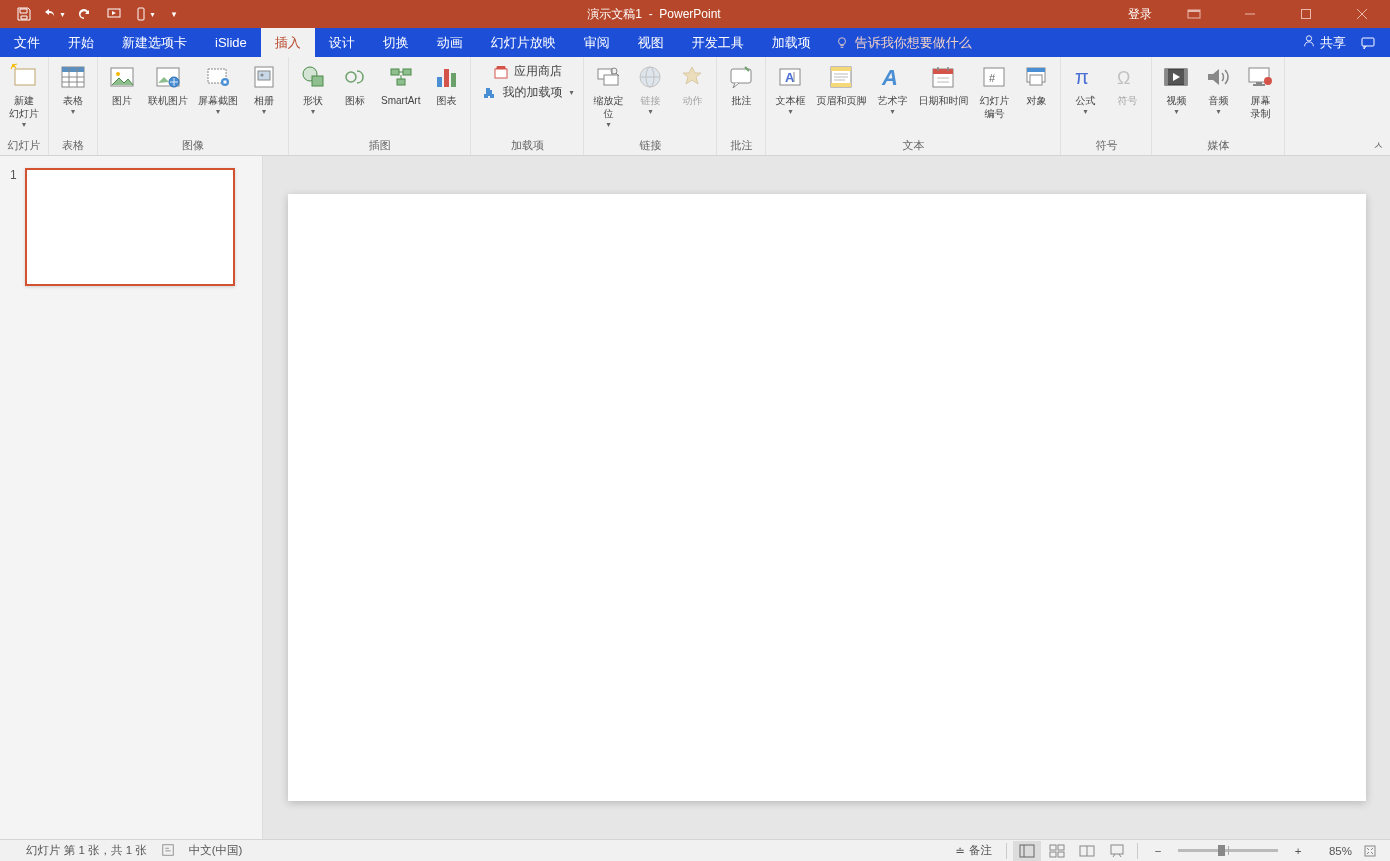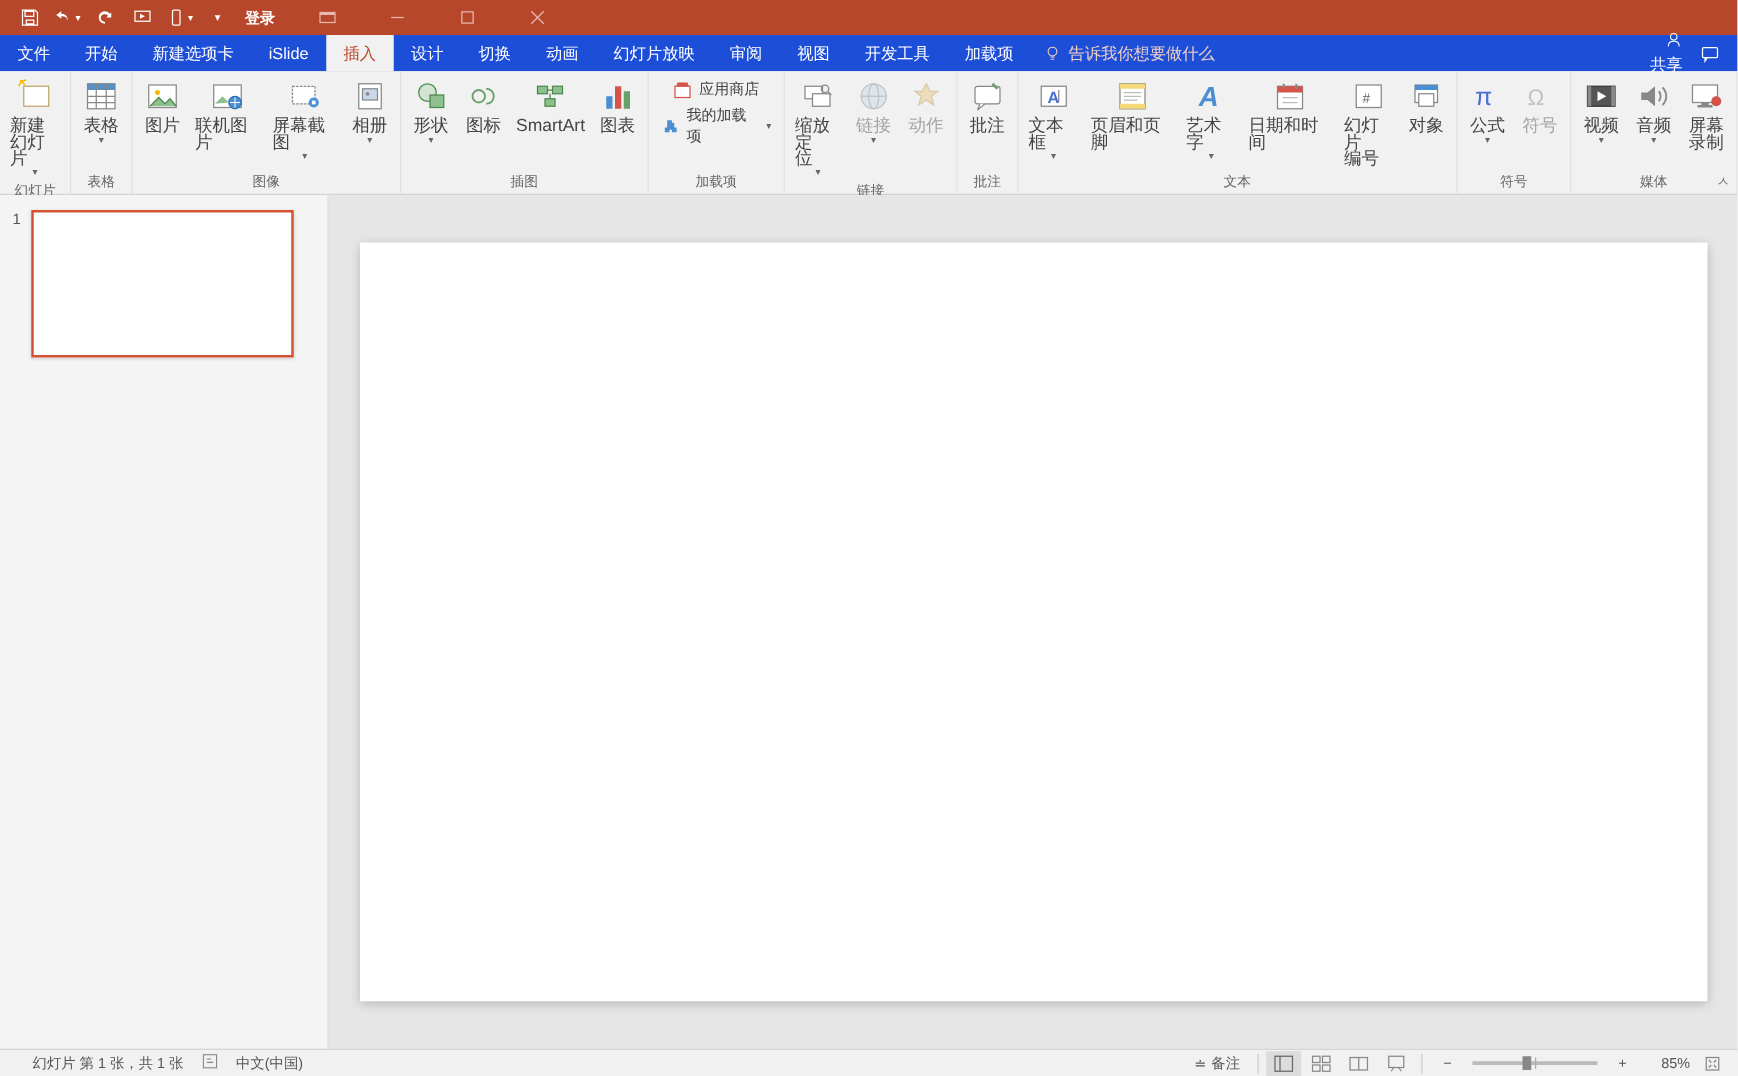--- a/index.html
+++ b/index.html
@@ -5,37 +5,37 @@
 * { margin: 0; padding: 0; box-sizing: border-box; font-family: "Microsoft YaHei", "Segoe UI", sans-serif; }
 body { width: 1390px; height: 861px; background: #e6e6e6; overflow: hidden; position: relative; }
 
 .titlebar { height: 28px; background: #b7472a; display: flex; align-items: center; color: #fff; font-size: 12px; }
 .qat { display: flex; align-items: center; gap: 2px; padding-left: 10px; }
 .qat-btn { width: 28px; height: 22px; display: flex; align-items: center; justify-content: center; color: #fff; cursor: pointer; }
 .qat-btn svg { width: 16px; height: 16px; }
 .title-center { flex: 1; text-align: center; }
 .title-right { display: flex; align-items: center; gap: 12px; padding-right: 6px; }
 .win-btn { width: 44px; height: 28px; display: flex; align-items: center; justify-content: center; color: #e8b8ac; }
-.login-btn { color: #fff; padding: 0 8px; font-weight: bold; }
+.login-btn { color: #fff; padding: 0 8px; }
 
 .menubar { height: 29px; background: #1d4ed8; display: flex; align-items: stretch; color: #fff; font-size: 13px; }
 .menu-tab { padding: 0 14px; display: flex; align-items: center; cursor: pointer; }
 .menu-tab.active { background: #f1f1f1; color: #b7472a; }
 .menu-spacer { flex: 1; }
 .tell-me { display: flex; align-items: center; gap: 6px; padding: 0 10px; color: #f0d0c6; }
 .share-area { display: flex; align-items: center; gap: 14px; padding-right: 14px; }
-.share-btn { display: flex; align-items: flex-end; gap: 4px; flex-direction: column; }
+.share-btn { display: flex; align-items: flex-start; gap: 4px; }
 
 .ribbon { height: 99px; background: #f1f1f1; border-bottom: 1px solid #d4d4d4; display: flex; position: relative; }
 .ribbon-group { display: flex; flex-direction: column; align-items: center; border-right: 1px solid #e1e1e1; padding: 2px 4px 0 4px; }
 .group-items { display: flex; flex: 1; align-items: flex-start; gap: 2px; }
 .group-label { font-size: 11px; color: #666; padding: 1px 0 2px 0; }
 .big-btn { display: flex; flex-direction: column; align-items: center; justify-content: flex-start; padding: 2px 4px; min-width: 40px; cursor: pointer; gap: 1px; }
 .big-btn .icon-box { width: 32px; height: 32px; display: flex; align-items: center; justify-content: center; }
-.big-btn .lbl { font-size: 14px; color: #444; line-height: 13px; }
+.big-btn .lbl { font-size: 10px; color: #444; text-align: center; line-height: 13px; }
 .big-btn.disabled .lbl, .big-btn.disabled svg { opacity: 0.45; }
 .drop-arrow { font-size: 8px; color: #666; line-height: 8px; }
 .addins-col { display: flex; flex-direction: column; gap: 4px; justify-content: center; padding: 4px 6px; align-items: center; }
 .addin-row { display: flex; align-items: center; gap: 5px; font-size: 12px; color: #444; cursor: pointer; }
 .addin-row .mini-icon { width: 16px; height: 16px; }
 .collapse-btn { position: absolute; right: 6px; bottom: 2px; font-size: 11px; color: #666; cursor: pointer; }
 
 .workspace { position: absolute; top: 156px; left: 0; right: 0; bottom: 22px; display: flex; background: #e6e6e6; }
 .slide-panel { width: 263px; background: #f4f4f4; border-right: 1px solid #dcdcdc; padding: 12px 10px; overflow-y: auto; }
 .thumb-wrap { display: flex; gap: 8px; }
@@ -85,20 +85,25 @@
       </div>
     <div class="qat-btn">
         <svg viewBox="0 0 16 16">
           <rect x="5" y="2" width="6" height="12" rx="1" fill="none" stroke="#fff"></rect>
         </svg>
         <span style="font-size:8px;margin-left:1px">▾</span>
       </div>
     <div class="qat-btn">
         <span style="font-size:9px">▾</span>
       </div>
+  </div>
+  <div class="title-center">
+    <span>演示文稿1</span>
+    &nbsp;<span>-</span>&nbsp;
+    <span>PowerPoint</span>
   </div>
   <div class="title-right">
     <div class="login-btn">登录</div>
     <div class="win-btn">
         <svg width="14" height="14" viewBox="0 0 14 14">
           <rect x="1" y="3" width="12" height="8" fill="none" stroke="currentColor"></rect>
           <rect x="1" y="3" width="12" height="2" fill="currentColor"></rect>
         </svg>
       </div>
     <div class="win-btn">

